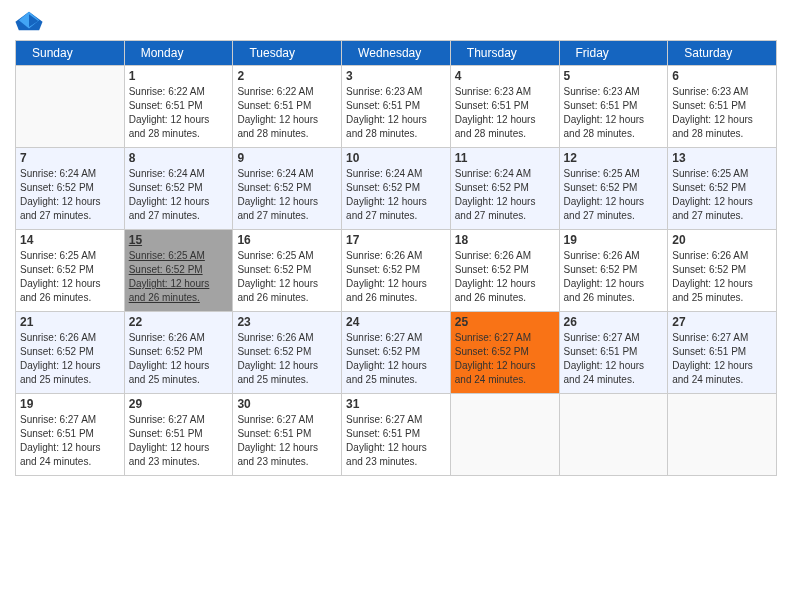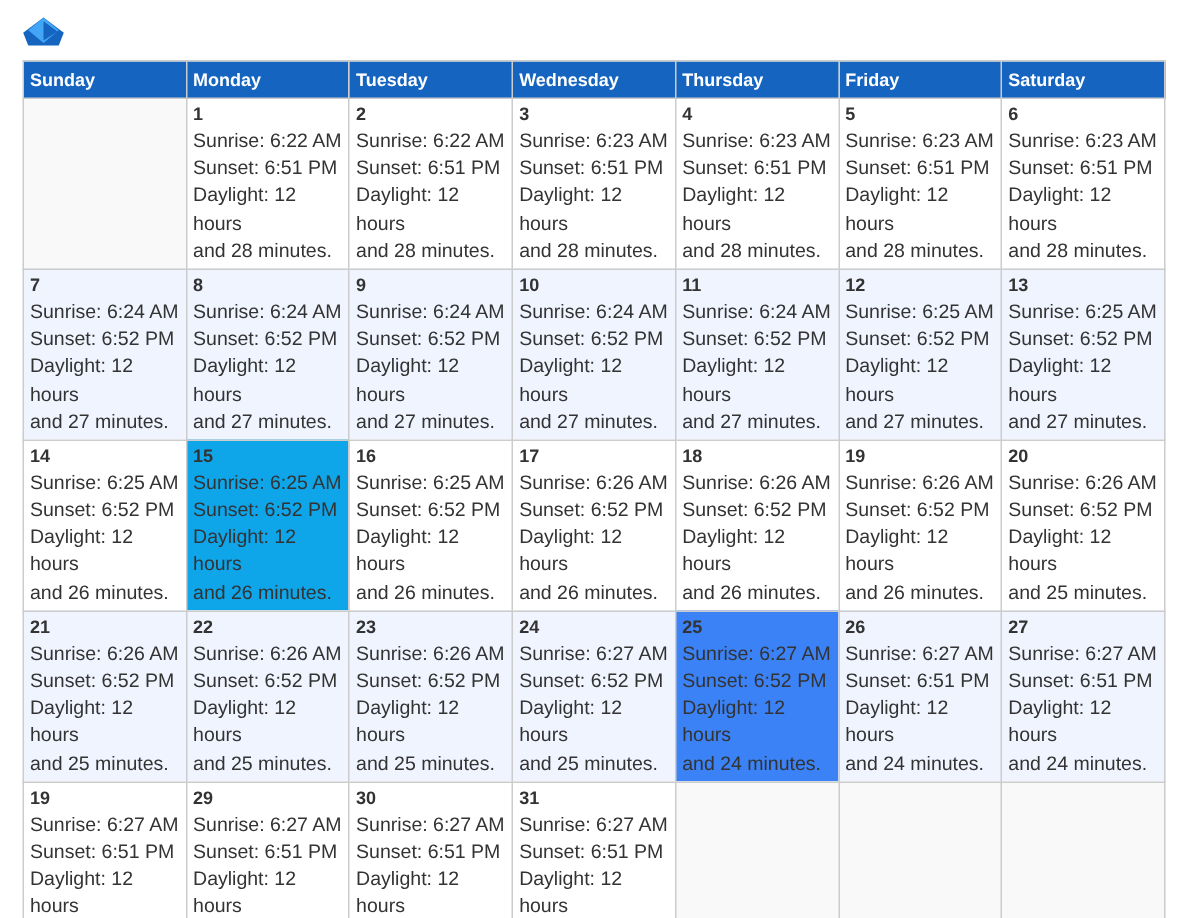--- a/index.html
+++ b/index.html
@@ -47,42 +47,42 @@
     }
     .calendar {
       width: 100%;
       border-collapse: collapse;
       table-layout: fixed;
     }
     .calendar th {
       background-color: #1565c0;
       color: #fff;
       font-size: 12px;
-      font-weight: bold;
-      padding: 5px 4px;
+      font-weight: normal;
+      padding: 5px 16px;
       text-align: left;
       border: 1px solid #ccc;
     }
     .calendar td {
       border: 1px solid #ccc;
       vertical-align: top;
       padding: 3px 4px;
       font-size: 9.5px;
       color: #333;
       height: 82px;
     }
     .day-number {
       font-size: 12px;
       font-weight: bold;
       color: #333;
       display: block;
       margin-bottom: 2px;
     }
     .day-info {
-      font-size: 13px;
+      font-size: 10px;
       line-height: 1.4;
       color: #333;
     }
     .empty-cell {
       background: #f9f9f9;
     }
   </style>
 </head>
 <body>
 
@@ -242,21 +242,21 @@
         <tr style="background: rgb(255, 255, 255);">
           <td style="background: rgb(255, 255, 255);">
             <span class="day-number">14</span>
             <div class="day-info">
               <div>Sunrise: 6:25 AM</div>
               <div>Sunset: 6:52 PM</div>
               <div>Daylight: 12 hours</div>
               <div>and 26 minutes.</div>
             </div>
           </td>
-          <td style="background: #0ea5e9;">
+          <td style="background: #a3a3a3; text-decoration: underline;">
             <span class="day-number">15</span>
             <div class="day-info">
               <div>Sunrise: 6:25 AM</div>
               <div>Sunset: 6:52 PM</div>
               <div>Daylight: 12 hours</div>
               <div>and 26 minutes.</div>
             </div>
           </td>
           <td style="background: rgb(255, 255, 255);">
             <span class="day-number">16</span>
@@ -334,21 +334,21 @@
           </td>
           <td style="background: rgb(240, 244, 255);">
             <span class="day-number">24</span>
             <div class="day-info">
               <div>Sunrise: 6:27 AM</div>
               <div>Sunset: 6:52 PM</div>
               <div>Daylight: 12 hours</div>
               <div>and 25 minutes.</div>
             </div>
           </td>
-          <td style="background: #3b82f6;">
+          <td style="background: #f97316;">
             <span class="day-number">25</span>
             <div class="day-info">
               <div>Sunrise: 6:27 AM</div>
               <div>Sunset: 6:52 PM</div>
               <div>Daylight: 12 hours</div>
               <div>and 24 minutes.</div>
             </div>
           </td>
           <td style="background: rgb(240, 244, 255);">
             <span class="day-number">26</span>

